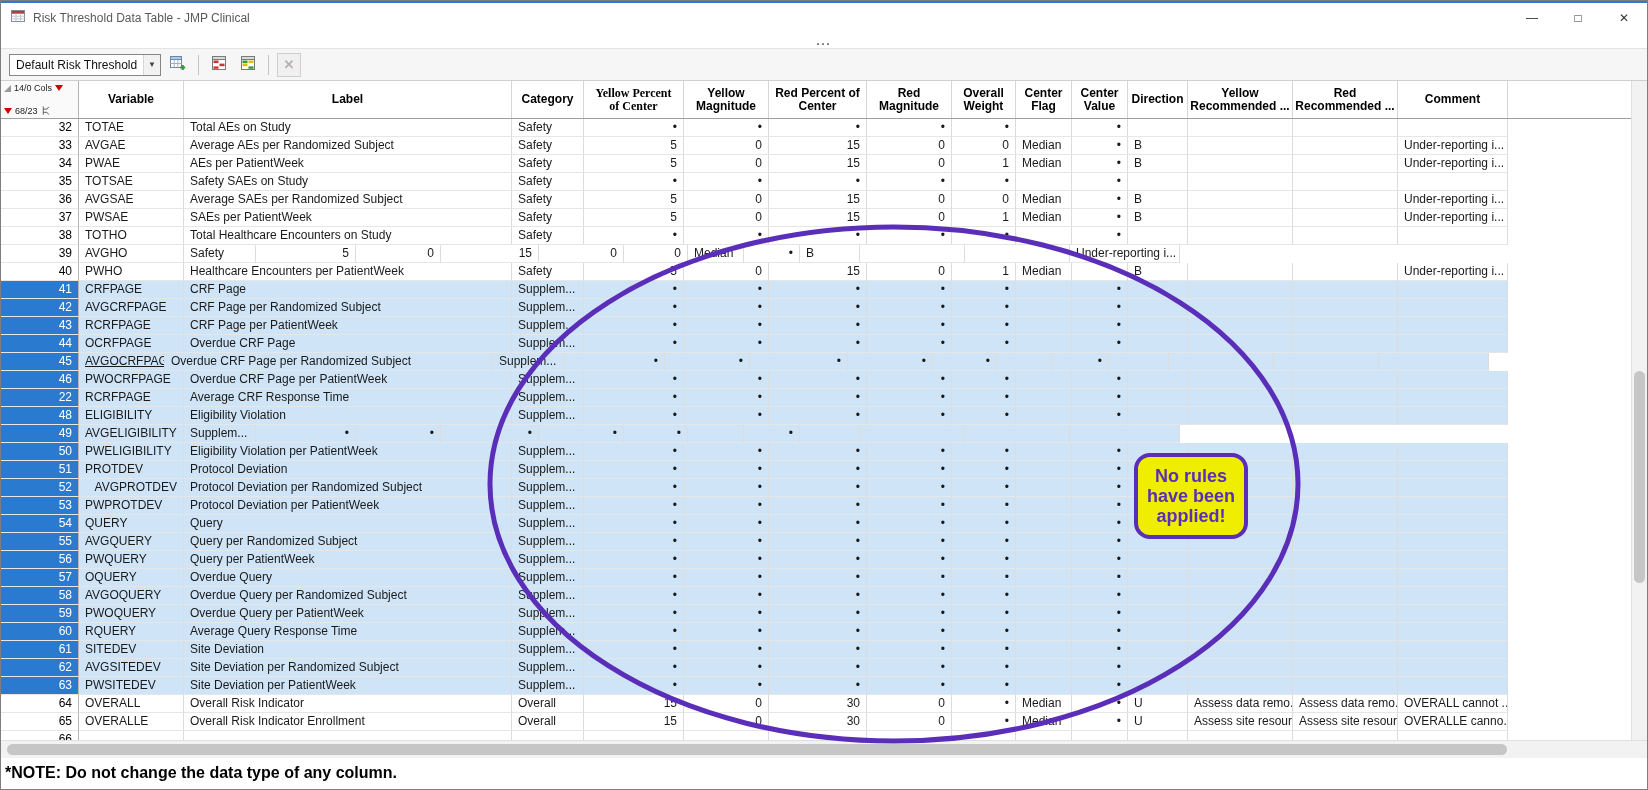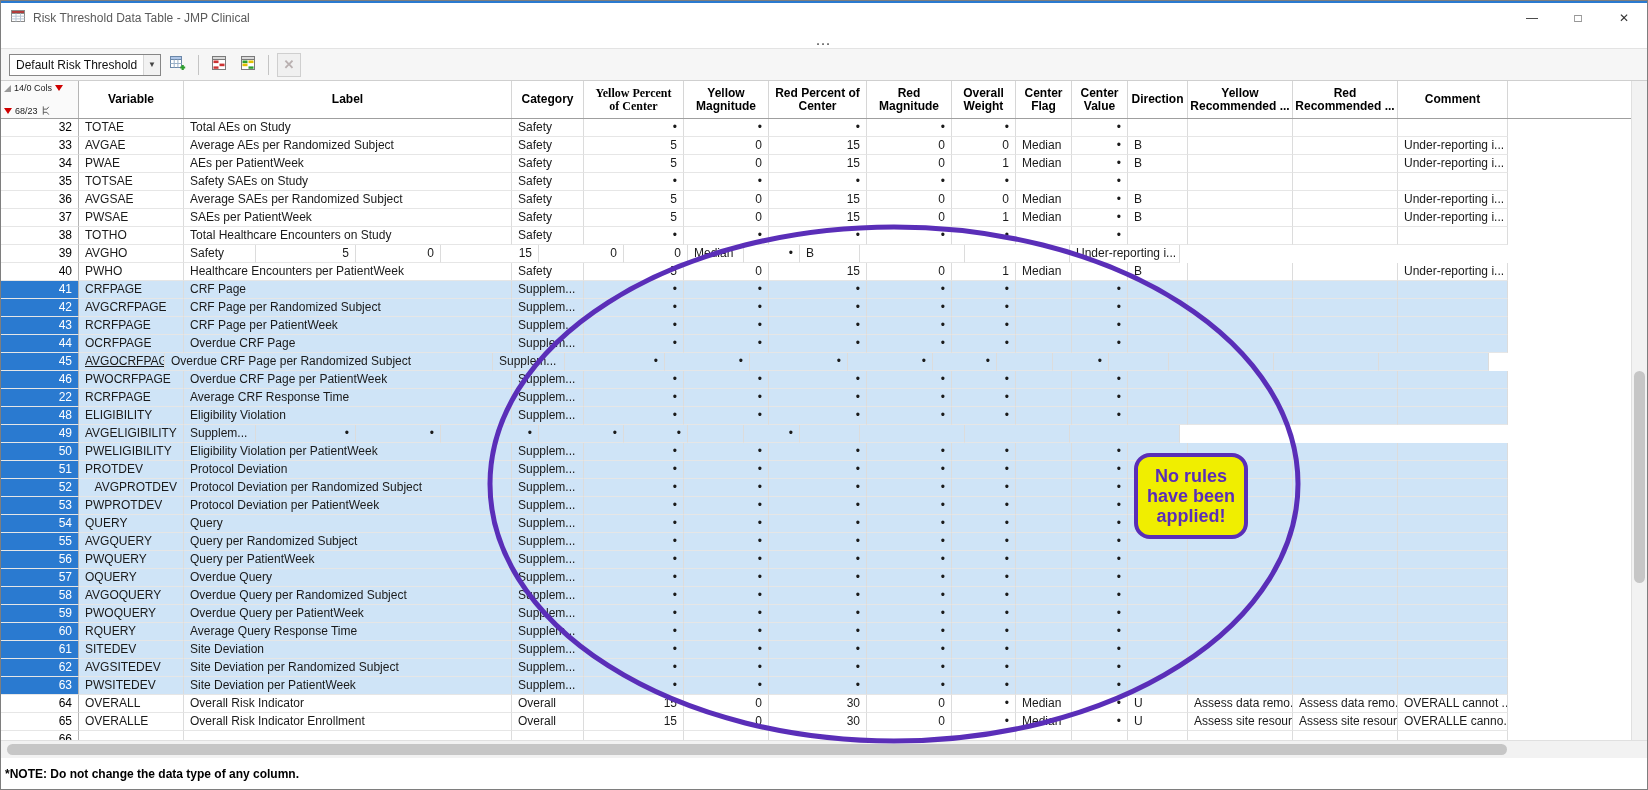--- a/index.html
+++ b/index.html
@@ -58,21 +58,21 @@
 
   
   .vscroll{position:absolute;right:0;top:0;width:16px;height:659px;background:#f2f2f2;border-left:1px solid #e0e0e0;}
   .vthumb{position:absolute;left:2px;width:11px;top:290px;height:212px;border-radius:6px;background:#c6c6c6;}
   .hscroll{height:18px;flex:0 0 auto;background:#f2f2f2;border-top:1px solid #e0e0e0;position:relative;}
   .hthumb{position:absolute;top:3px;left:6px;width:1500px;height:11px;border-radius:6px;background:#c6c6c6;}
   .hcorner{position:absolute;right:0;top:0;width:16px;height:100%;background:#f2f2f2;}
 
   
   .statusbar{flex:1 1 auto;background:#fff;padding:6px 4px 0 4px;}
-  .note{font-size:12px;font-weight:bold;color:#000;}
+  .note{font-size:16px;font-weight:bold;color:#000;}
 
   
   .overlay{position:absolute;left:0;top:0;width:1648px;height:790px;z-index:30;pointer-events:none;}
   .callout{position:absolute;left:1133px;top:452px;width:114px;z-index:31;background:var(--callout-yellow);
     border:4px solid var(--annotation-purple);border-radius:16px;color:var(--annotation-purple);
     font-weight:bold;font-size:18px;line-height:20px;text-align:center;padding:9px 2px;pointer-events:none;}
 </style>
 </head>
 <body>
 

